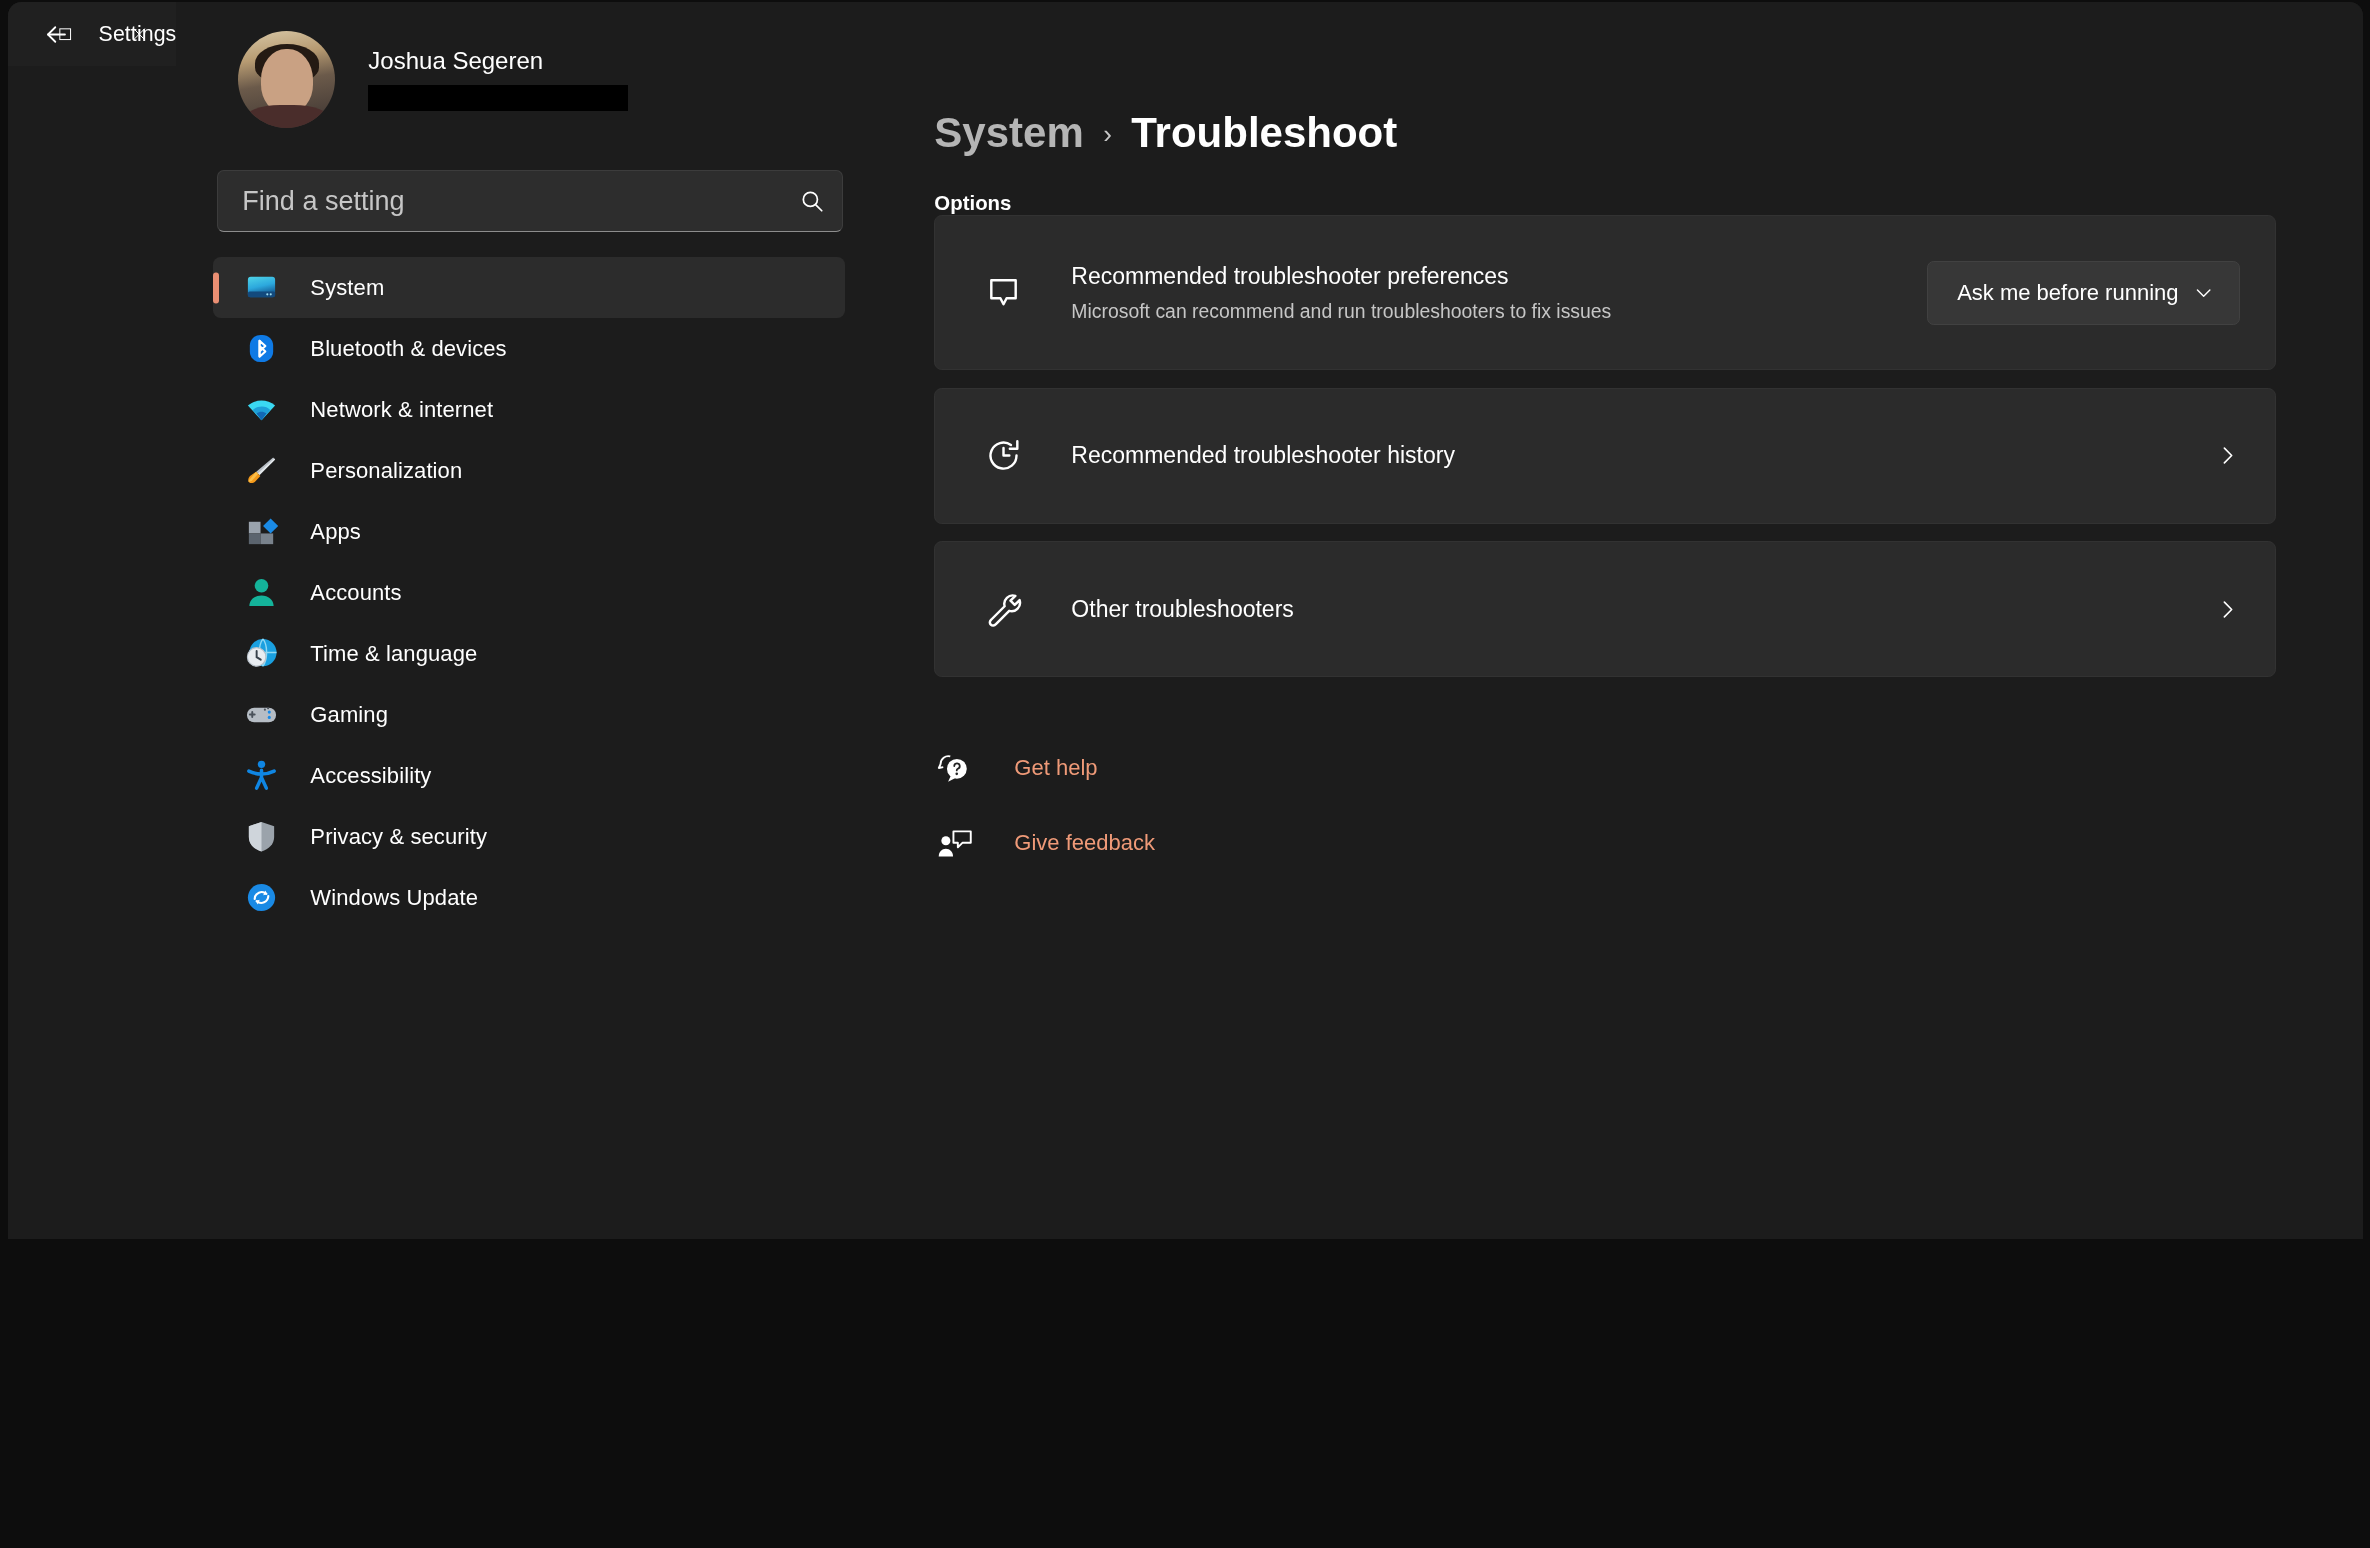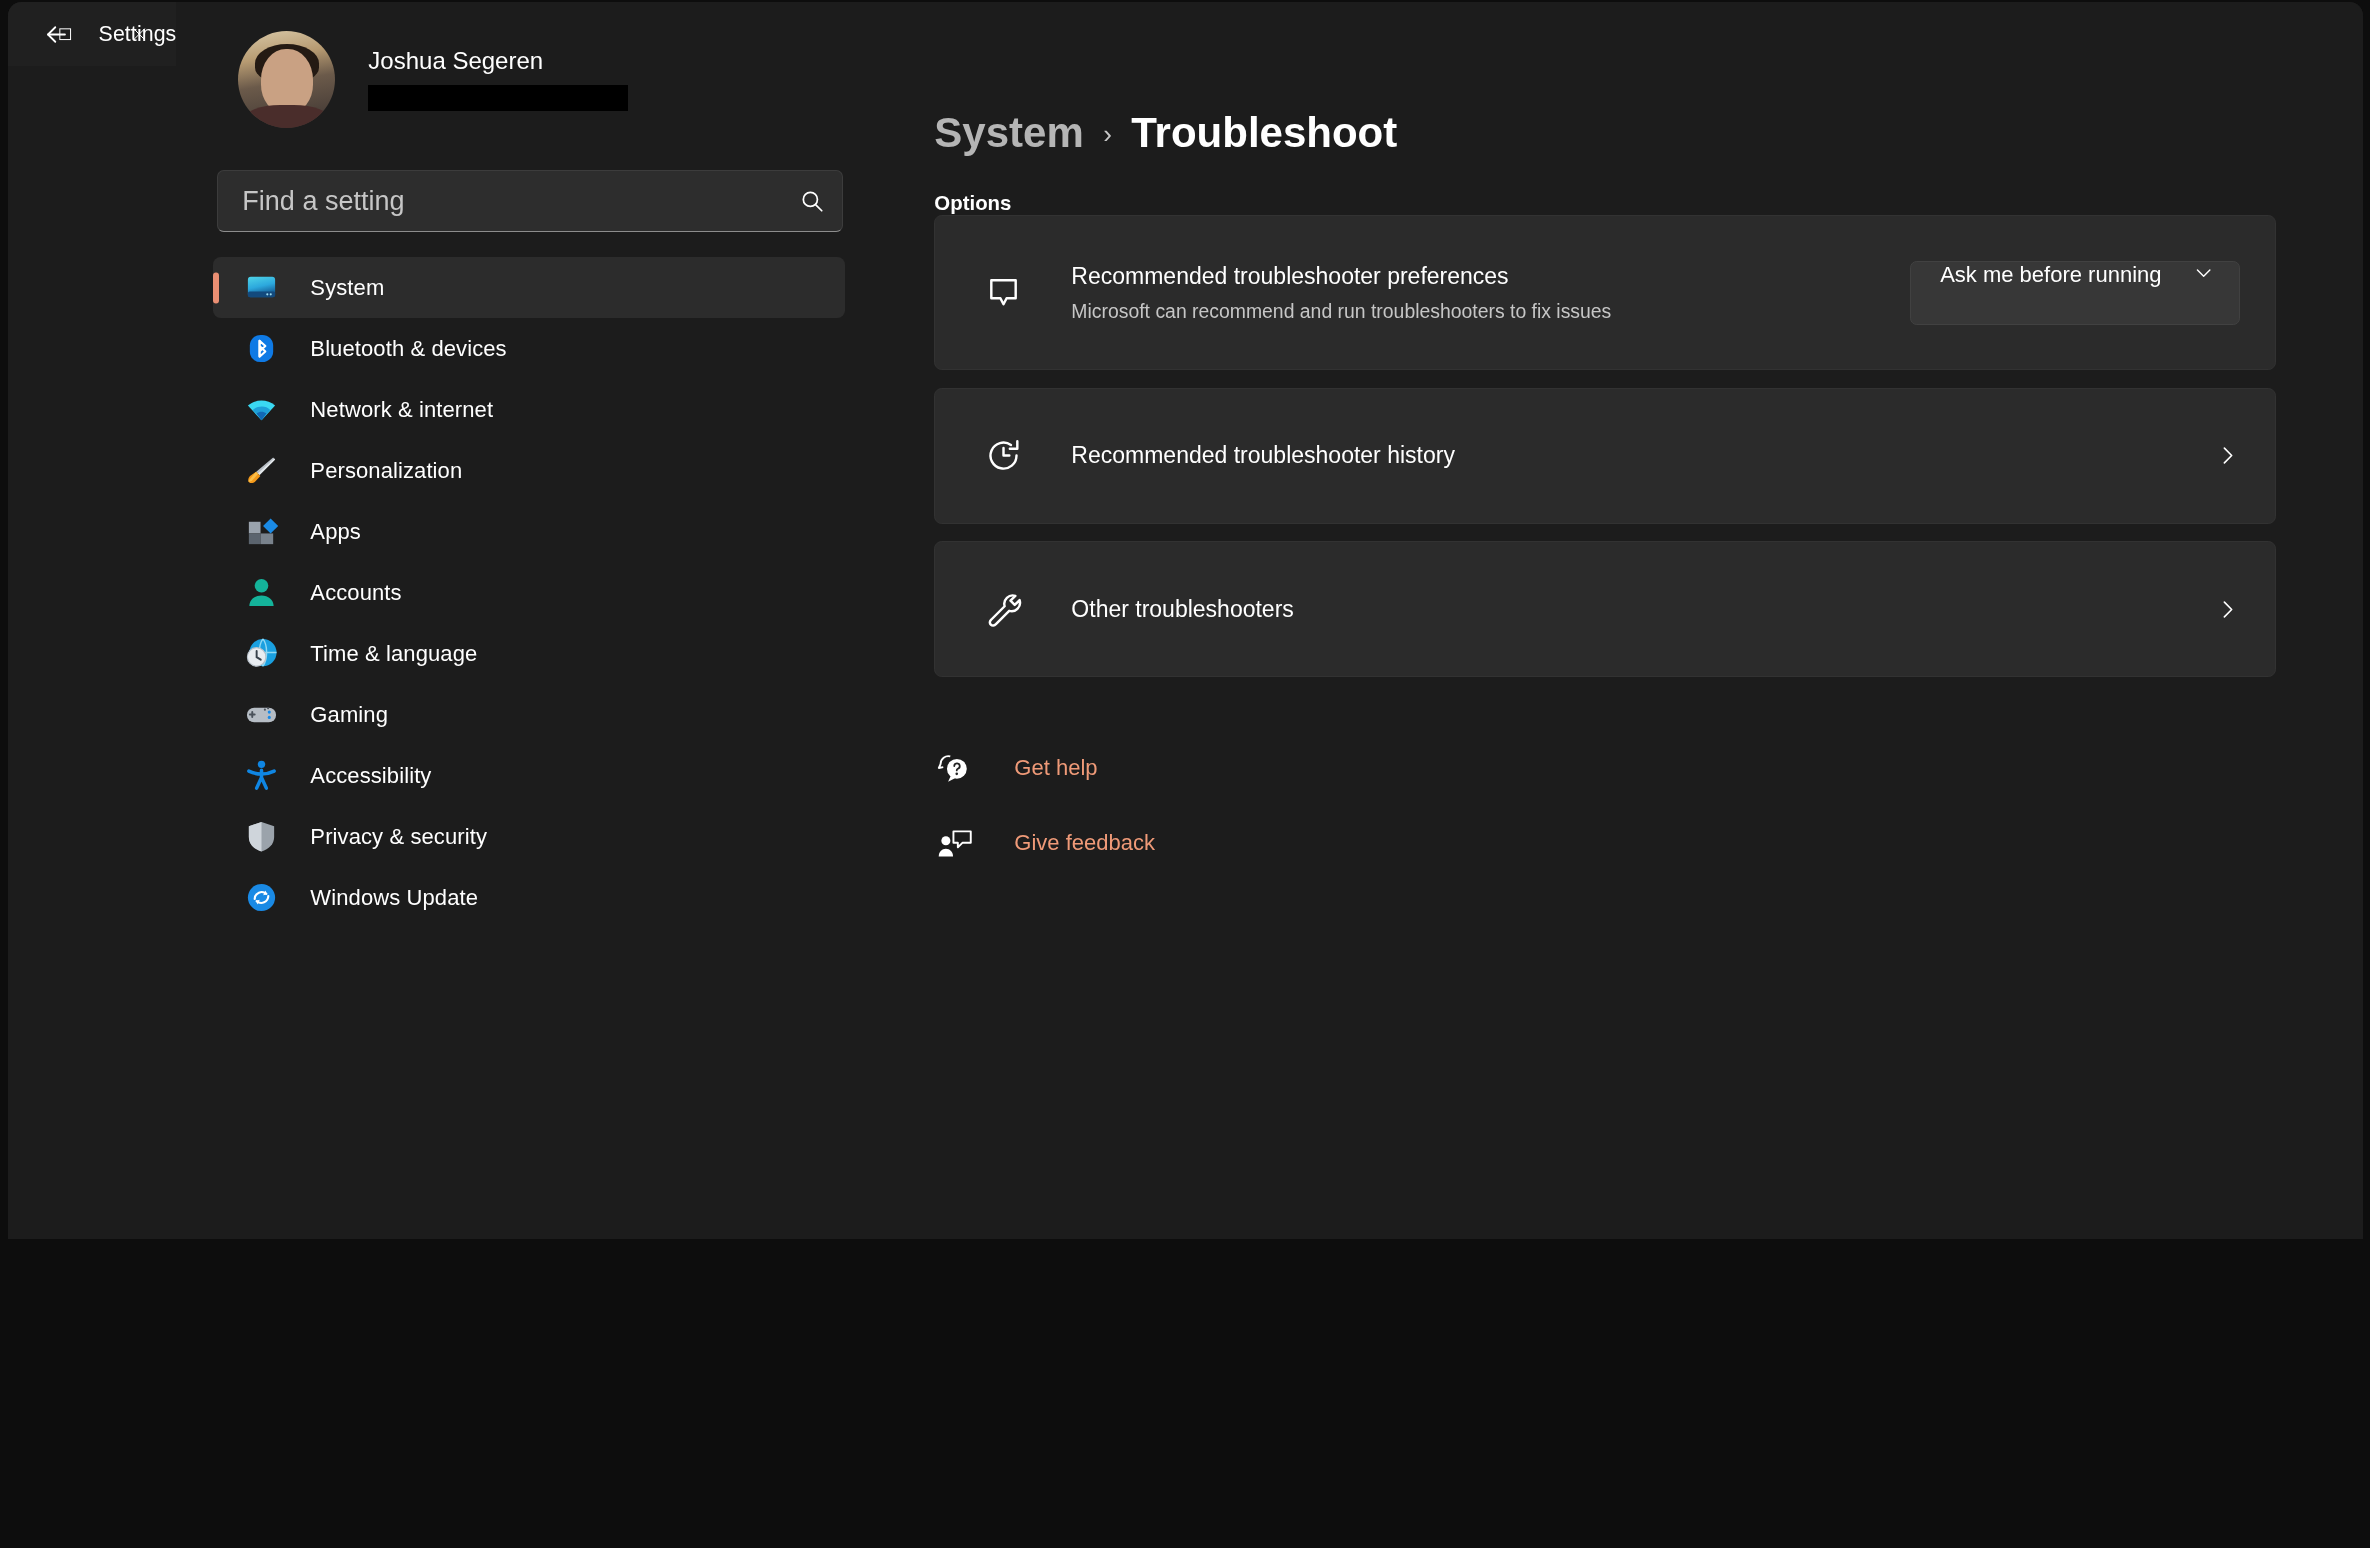--- a/index.html
+++ b/index.html
@@ -209,23 +209,23 @@
   .card-title { font-size: 23px; color: #ffffff; line-height: 1.25; }
   .card-sub { font-size: 19.4px; color: #c6c6c6; margin-top: 9.7px; }
   .card-chevron { width: 43px; display:flex; align-items:center; justify-content:flex-end; color:#ffffff; }
   .card-chevron svg { width: 25px; height: 25px; }
 
   .dropdown {
     height: 64px;
     background: #373737;
     border: 1px solid #414141;
     border-radius: 6.8px;
-    display: flex; align-items: flex-start;
+    display: flex; align-items: center;
     padding: 0 25px 0 29px;
-    gap: 31px;
+    gap: 14px;
   }
   .dropdown-value { font-size: 22px; color: #ffffff; white-space: nowrap; }
   .dropdown svg { width: 21.3px; height: 21.3px; color: #ffffff; flex:0 0 21.3px; }
 
   #footer-links { margin-top: 64px; }
   .flink {
     display: flex; align-items: center;
     height: 54px;
     margin-bottom: 21.3px;
   }

